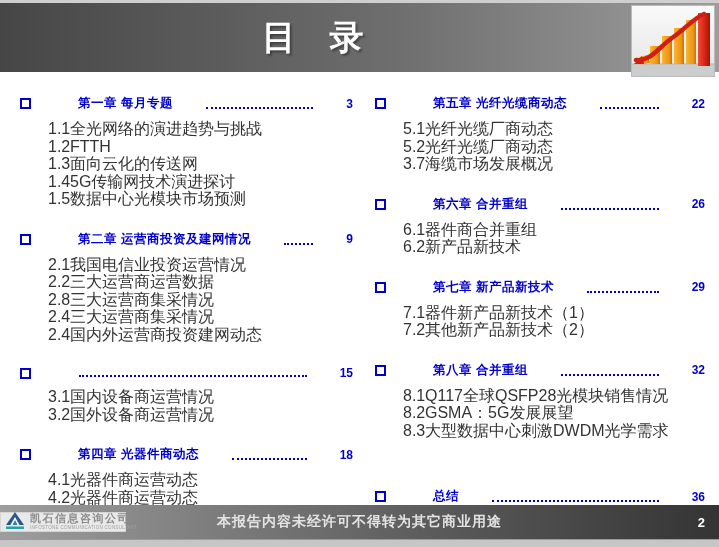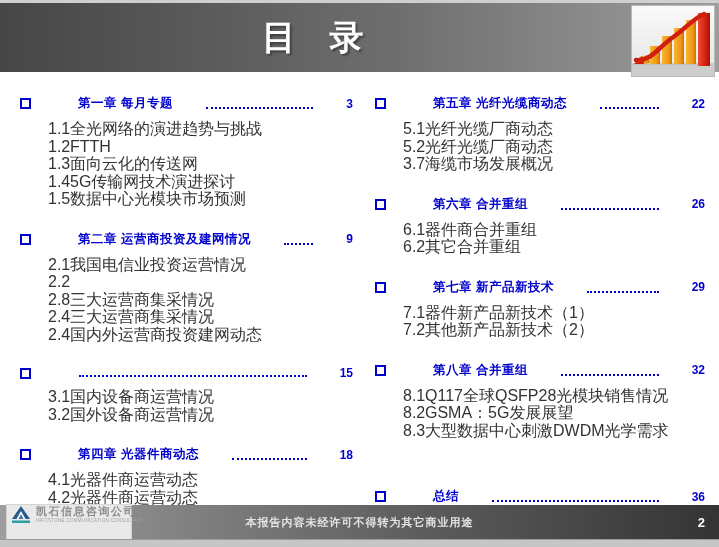--- a/index.html
+++ b/index.html
@@ -58,31 +58,31 @@
   .footer{
     position:absolute;left:0;right:0;bottom:8px;height:34px;
     background:linear-gradient(to right,#9e9e9e,#5b5b5b 60%,#343434);
     display:flex;align-items:center;
   }
   .bottom-strip{
     position:absolute;left:0;right:0;bottom:0;height:8px;
     background:#c6c6c6;border-top:1px solid #9a9a9a;box-sizing:border-box;
   }
   .logo-box{
-    margin-left:6px;height:36px;width:126px;background:#e9e9e9;
-    display:flex;align-items:flex-start;padding:0 4px;box-sizing:border-box;
+    height:20px;width:126px;background:#e9e9e9;
+    display:flex;align-items:flex-end;padding:0 4px;box-sizing:border-box;
     border:1px solid #d5d5d5;
   }
   .logo-icon{width:20px;height:20px;flex:0 0 auto;margin-right:5px;}
   .logo-text{display:flex;flex-direction:column;justify-content:center;}
   .logo-cn{font-size:11px;font-weight:bold;color:#8d8d8d;letter-spacing:1.5px;white-space:nowrap;line-height:12px;}
   .logo-en{font-size:4.5px;color:#a0a0a0;letter-spacing:.3px;white-space:nowrap;line-height:6px;margin-top:1px;}
   .disclaimer{
     position:absolute;left:50%;transform:translateX(-50%);
-    color:#e3e3e3;font-size:11px;font-weight:bold;letter-spacing:1px;white-space:nowrap;
+    color:#e3e3e3;font-size:14px;font-weight:bold;letter-spacing:1px;white-space:nowrap;
   }
   .footer-page-num{
     position:absolute;right:14px;color:#ffffff;font-size:13px;font-weight:bold;
   }
 </style>
 </head>
 <body>
 
 <div class="slide">
 
@@ -163,20 +163,21 @@
       <span class="leader"></span>
       <span class="chapter-page">9</span>
     </div>
     <div class="sub-items">
             <div class="sub-item">
               <span class="sub-num">2.1</span>
               <span class="sub-text">我国电信业投资运营情况</span>
             </div>
             <div class="sub-item">
               <span class="sub-num">2.2</span>
+              <span class="sub-text">三大运营商运营数据</span>
             </div>
             <div class="sub-item">
               <span class="sub-num">2.8</span>
               <span class="sub-text">三大运营商集采情况</span>
             </div>
             <div class="sub-item">
               <span class="sub-num">2.4</span>
               <span class="sub-text">三大运营商集采情况</span>
             </div>
             <div class="sub-item">
@@ -255,21 +256,21 @@
       <span class="leader"></span>
       <span class="chapter-page">26</span>
     </div>
     <div class="sub-items">
             <div class="sub-item">
               <span class="sub-num">6.1</span>
               <span class="sub-text">器件商合并重组</span>
             </div>
             <div class="sub-item">
               <span class="sub-num">6.2</span>
-              <span class="sub-text">其它合并重组</span>
+              <span class="sub-text">新产品新技术</span>
             </div>
           </div>
   </div>
         <div class="toc-section">
     <div class="chapter-row">
       <span class="bullet"></span>
       <span class="chapter-title">第七章 新产品新技术</span>
       <span class="leader"></span>
       <span class="chapter-page">29</span>
     </div>

